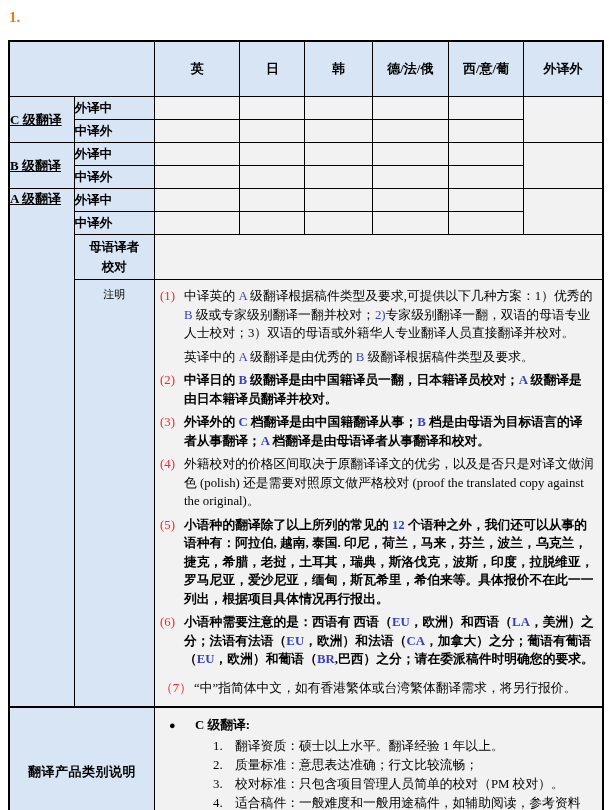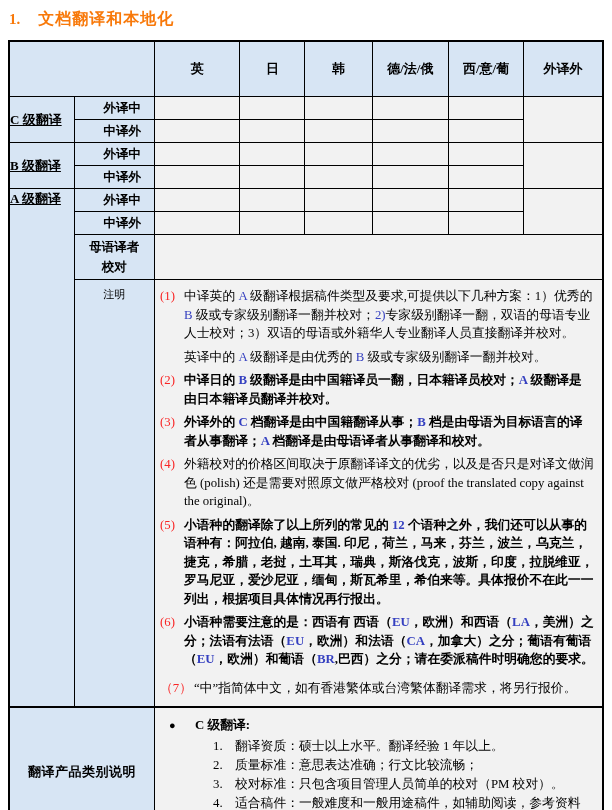--- a/index.html
+++ b/index.html
@@ -39,22 +39,22 @@
   .colh{
     text-align:center;vertical-align:middle;
     font-weight:bold;font-size:13px;
   }
   .level{
     text-align:left;vertical-align:middle;
     font-weight:bold;font-size:13px;text-decoration:underline;
   }
   .level.top{vertical-align:top;padding-top:1px;}
   .dir{
-    text-align:center;vertical-align:middle;
-    font-weight:bold;font-size:12.5px;padding-left:16px;
+    vertical-align:middle;
+    font-weight:bold;font-size:12.5px;
   }
   .two-line div{line-height:20px;text-align:center;font-weight:bold;font-size:12.5px;}
   .notes-label-cell{
     text-align:center;vertical-align:top;padding-top:7px;
     font-weight:normal;font-size:11px;
   }
   
   .notes-cell{vertical-align:top;padding:7px 8px 4px 5px;}
   .note{display:flex;margin-bottom:5px;line-height:18.5px;font-size:12.8px;}
   .note.gap{margin-top:10px;}
@@ -83,21 +83,20 @@
   ol.spec-list li::before{
     content:counter(spec) ".";
     display:inline-block;width:22px;
   }
 </style>
 </head>
 <body>
 
 <div class="title-row">
   <span class="title-num">1.</span>
-  <span class="title-text">文档翻译和本地化</span>
 </div>
 
 <table>
   <colgroup>
     <col style="width:65px">
       <col style="width:80px">
       <col style="width:85px">
     <col style="width:65px">
       <col style="width:67px">
       <col style="width:76px">
@@ -184,21 +183,21 @@
   <tr>
     <td class="blue notes-label-cell">注明</td>
     <td colspan="6" class="gray notes-cell">
       <div>
             <div class="note">
               <span class="marker">(1)</span>
               <span class="ntext"><span>中译英的 </span><span class="blue-seg">A</span><span> 级翻译根据稿件类型及要求,可提供以下几种方案：1）优秀的 </span><span class="blue-seg">B</span><span> 级或专家级别翻译一翻并校对；</span><span class="blue-seg">2)</span><span>专家级别翻译一翻，双语的母语专业人士校对；3）双语的母语或外籍华人专业翻译人员直接翻译并校对。</span></span>
             </div>
             <div class="note">
               <span class="marker empty"></span>
-              <span class="ntext"><span>英译中的 </span><span class="blue-seg">A</span><span> 级翻译是由优秀的 </span><span class="blue-seg">B</span><span> 级或专家级别翻译一翻并校对。</span></span>
+              <span class="ntext"><span>英译中的 </span><span class="blue-seg">A</span><span> 级翻译是由优秀的 </span><span class="blue-seg">B</span><span> 级翻译根据稿件类型及要求。</span></span>
             </div>
             <div class="note nbold">
               <span class="marker">(2)</span>
               <span class="ntext"><span>中译日的 </span><span class="blue-seg">B</span><span> 级翻译是由中国籍译员一翻，日本籍译员校对；</span><span class="blue-seg">A</span><span> 级翻译是由日本籍译员翻译并校对。</span></span>
             </div>
             <div class="note nbold">
               <span class="marker">(3)</span>
               <span class="ntext"><span>外译外的 </span><span class="blue-seg">C</span><span> 档翻译是由中国籍翻译从事；</span><span class="blue-seg">B</span><span> 档是由母语为目标语言的译者从事翻译；</span><span class="blue-seg">A</span><span> 档翻译是由母语译者从事翻译和校对。</span></span>
             </div>
             <div class="note">

